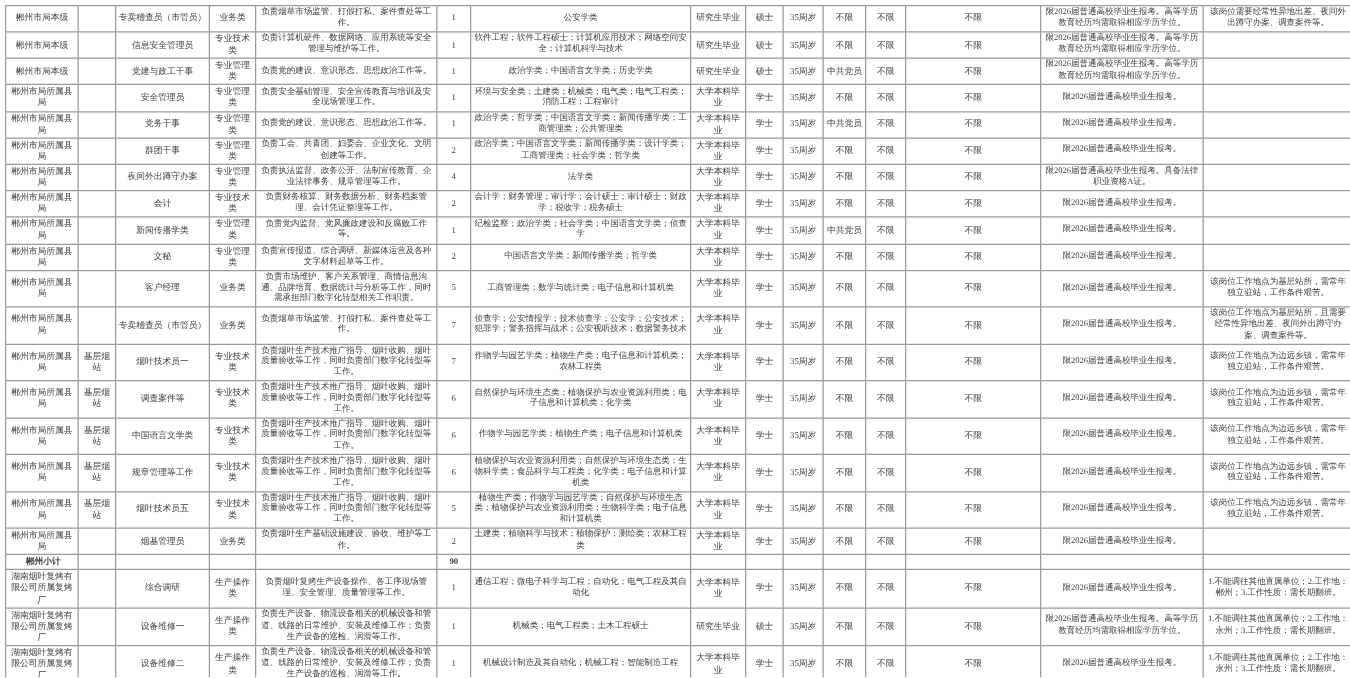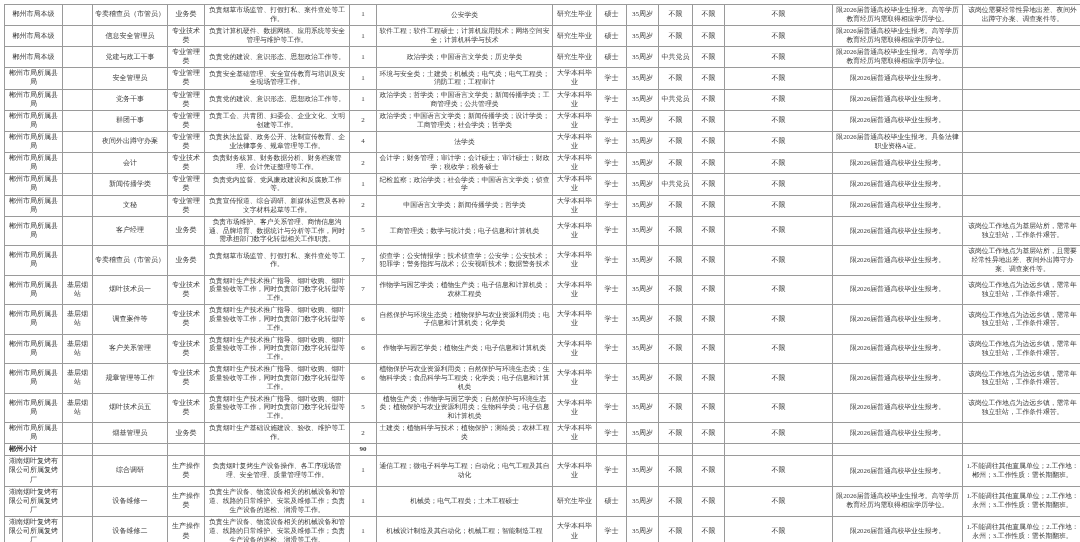--- a/index.html
+++ b/index.html
@@ -15,21 +15,21 @@
   table.recruit td{
     border:1px solid #9a9a9a;
     padding:1px 2px;
     text-align:center;vertical-align:middle;
     line-height:1.3;
     word-break:break-all;
     overflow:hidden;
   }
   tr.data-row td{height:18px;}
   tr.subtotal-row td{height:9px;font-weight:bold;}
-  tr.subtotal-row td.cell-unit{text-align:left;padding-left:4px;}
+  tr.subtotal-row td.cell-unit{text-align:center;padding-left:4px;}
   td.cell-duty,td.cell-major,td.cell-note,td.cell-remark{font-size:6.8px;}
   
   col.c-unit{width:58px;} col.c-subunit{width:30px;} col.c-position{width:75px;}
   col.c-category{width:37px;} col.c-duty{width:145px;} col.c-count{width:27px;}
   col.c-major{width:176px;} col.c-education{width:44px;} col.c-degree{width:30px;}
   col.c-age{width:32px;} col.c-political{width:34px;} col.c-gender{width:32px;}
   col.c-other{width:108px;} col.c-note{width:130px;} col.c-remark{width:120px;}
 </style>
 </head>
 <body>
@@ -288,21 +288,21 @@
           <td class="cell-age">35周岁</td>
           <td class="cell-political">不限</td>
           <td class="cell-gender">不限</td>
           <td class="cell-other">不限</td>
           <td class="cell-note">限2026届普通高校毕业生报考。</td>
           <td class="cell-remark">该岗位工作地点为边远乡镇，需常年独立驻站，工作条件艰苦。</td>
         </tr>
         <tr class="data-row">
           <td class="cell-unit">郴州市局所属县局</td>
           <td class="cell-subunit">基层烟站</td>
-          <td class="cell-position">客户关系管理</td>
+          <td class="cell-position">中国语言文学类</td>
           <td class="cell-category">专业技术类</td>
           <td class="cell-duty">负责烟叶生产技术推广指导、烟叶收购、烟叶质量验收等工作，同时负责部门数字化转型等工作。</td>
           <td class="cell-count">6</td>
           <td class="cell-major">作物学与园艺学类；植物生产类；电子信息和计算机类</td>
           <td class="cell-education">大学本科毕业</td>
           <td class="cell-degree">学士</td>
           <td class="cell-age">35周岁</td>
           <td class="cell-political">不限</td>
           <td class="cell-gender">不限</td>
           <td class="cell-other">不限</td>

